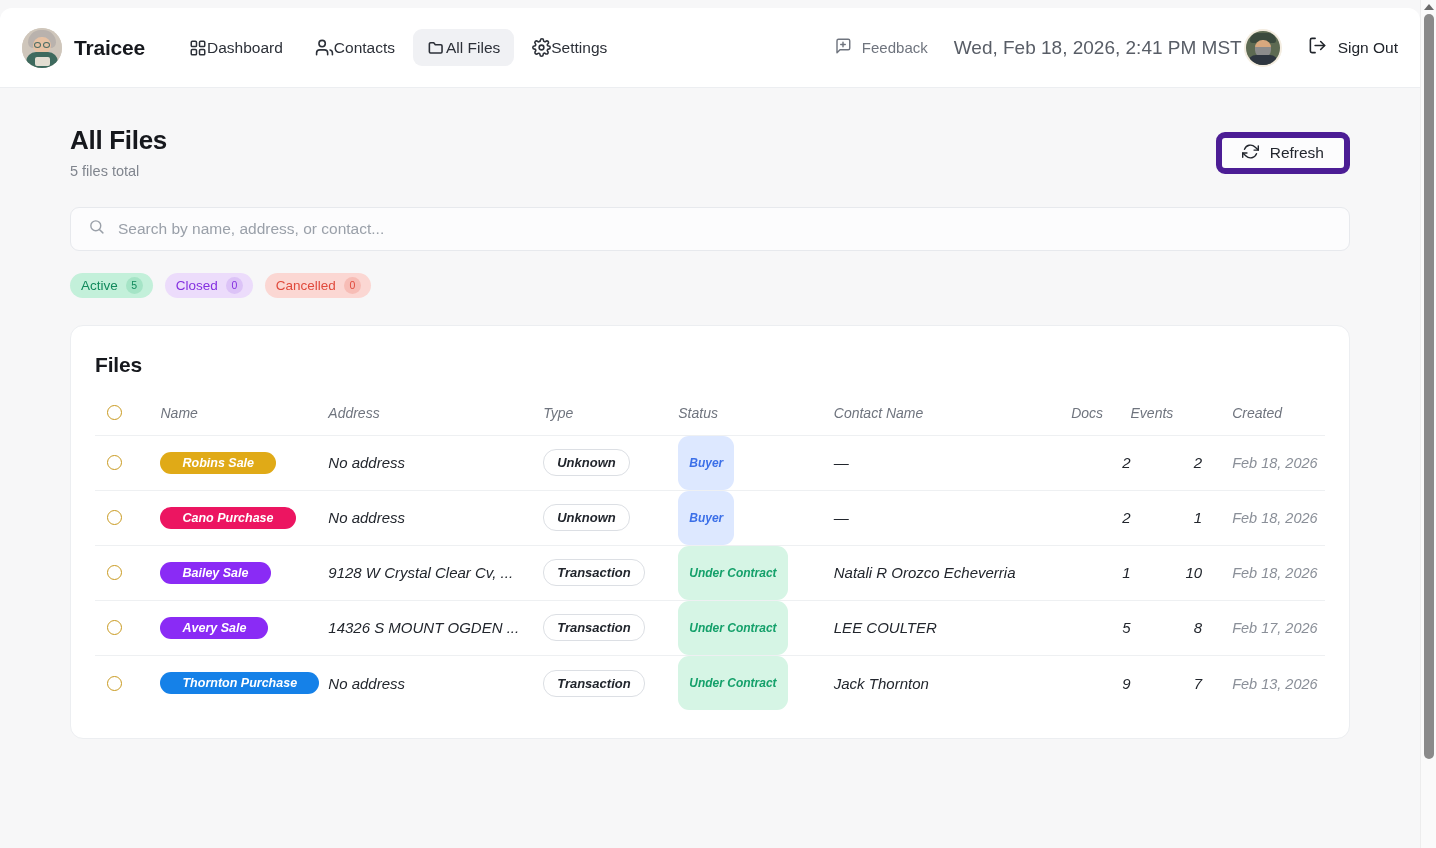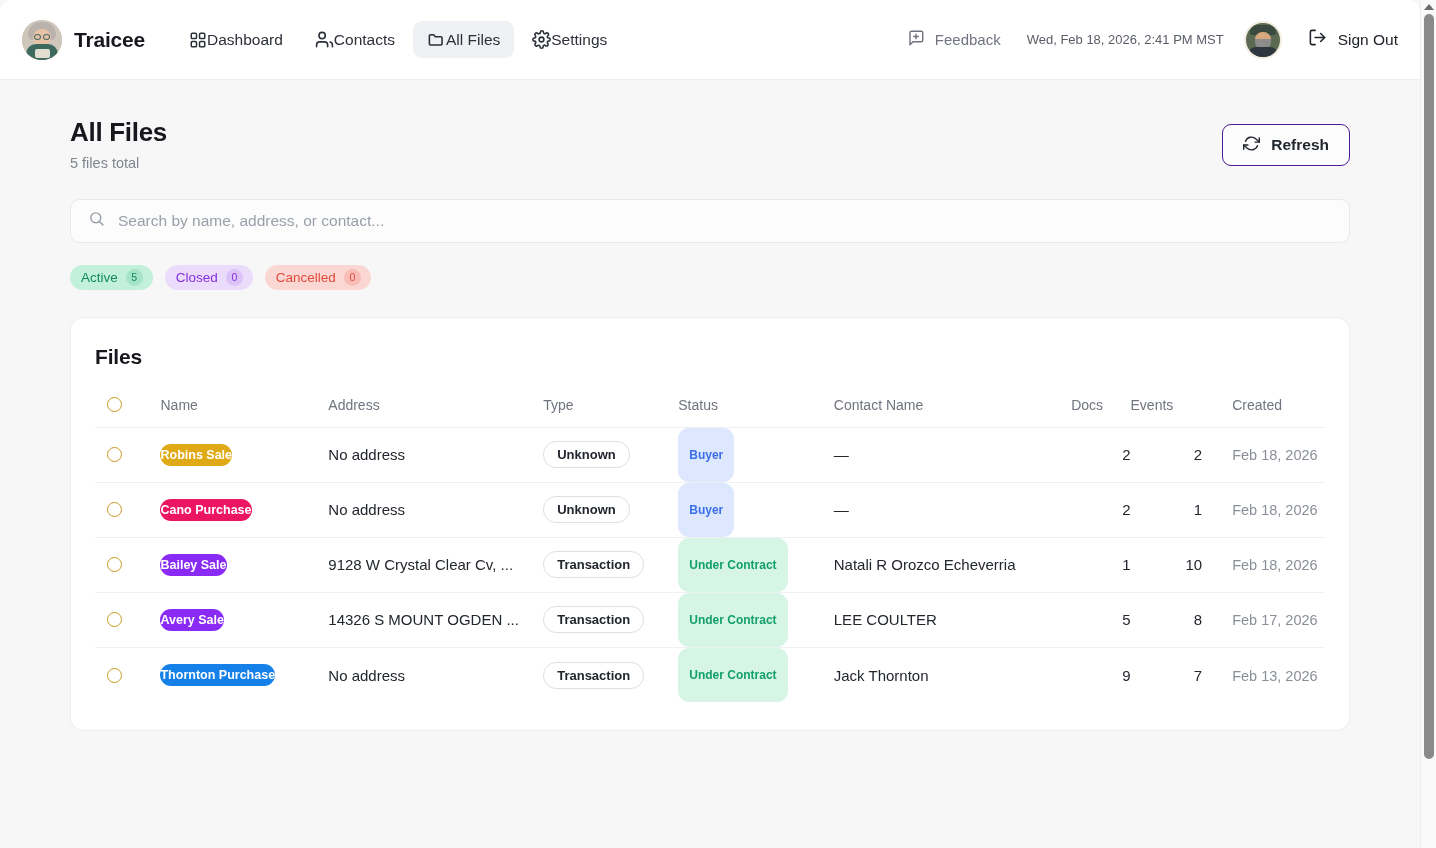--- a/index.html
+++ b/index.html
@@ -16,21 +16,21 @@
     position: relative;
     width: 1436px;
     height: 848px;
     background: #f7f7f8;
     overflow: hidden;
   }
 
   
   #app-frame {
     position: absolute;
-    left: 0; top: 0;
+    left: 0; top: 8px;
     width: 1420px;
     height: 804px;
     background: #f7f7f8;
     overflow: hidden;
   }
 
   
   .topbar {
     position: relative;
     height: 80px;
@@ -91,24 +91,24 @@
   .feedback {
     display: flex;
     align-items: center;
     gap: 10px;
     font-size: 15px;
     color: #6f747e;
     cursor: pointer;
     padding-right: 26px;
   }
   .clock {
-    font-size: 13px;
+    font-size: 19px;
     color: #585d66;
     white-space: nowrap;
-    padding-right: 22px;
+    padding-right: 4px;
   }
   .avatar {
     width: 34px; height: 34px;
     border-radius: 50%;
     overflow: hidden;
     flex: none;
     background: #e8dfd0;
     box-shadow: 0 0 0 2px #f3ece0;
     margin-right: 28px;
     position: relative;
@@ -156,23 +156,23 @@
     gap: 11px;
     height: 42px;
     padding: 0 20px;
     border-radius: 9px;
     font-size: 15.5px;
     cursor: pointer;
     white-space: nowrap;
   }
   .btn-ghost {
     background: #fcfcfd;
-    border: 1px solid #4c1d95;
+    border: 6px solid #4c1d95;
     color: #22262d;
-    font-weight: 700;
+    font-weight: 400;
   }
   .btn-primary {
     background: #0f9d63;
     color: #ffffff;
     font-weight: 600;
     padding: 0 24px;
     border: none;
   }
 
   
@@ -245,20 +245,21 @@
     color: #16181d;
     letter-spacing: -0.2px;
     padding-left: 0;
   }
 
   table.files {
     width: 100%;
     border-collapse: collapse;
     margin-top: 28px;
     table-layout: fixed;
+    font-style: italic;
   }
   table.files th {
     text-align: left;
     font-size: 14px;
     font-weight: 400;
     color: #6f747e;
     padding: 0 0 14px 0;
     border-bottom: 1px solid #eef0f2;
     vertical-align: middle;
   }
@@ -287,21 +288,21 @@
   .radio {
     width: 15px; height: 15px;
     border: 1.6px solid #c99a20;
     border-radius: 50%;
     display: block;
     cursor: pointer;
   }
 
   .name-badge {
     display: inline-block;
-    padding: 4px 0;
+    padding: 4px 22px;
     border-radius: 11px;
     font-size: 12.5px;
     font-weight: 700;
     color: #ffffff;
     white-space: nowrap;
     cursor: pointer;
   }
 
   .type-pill {
     display: inline-block;

